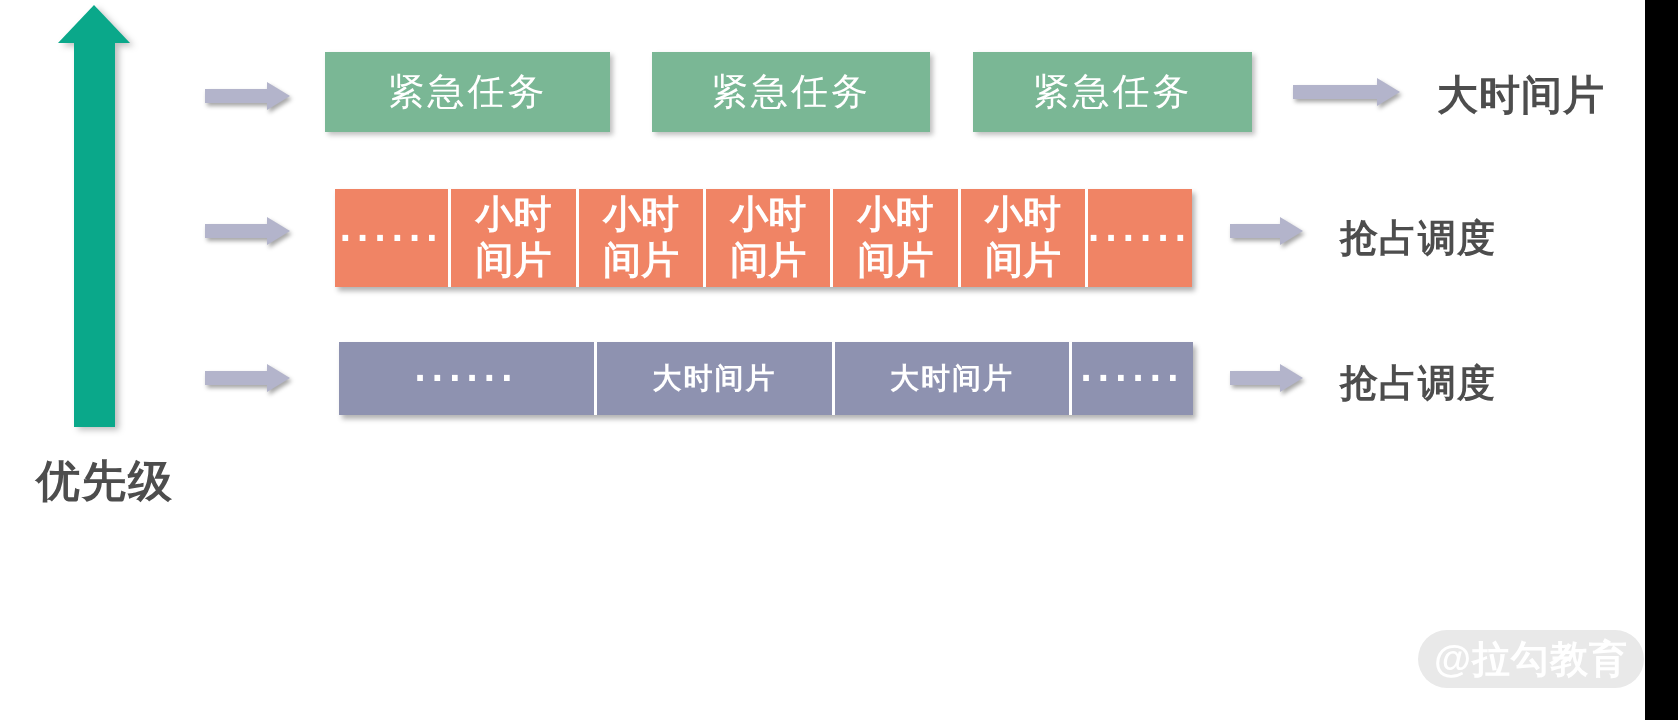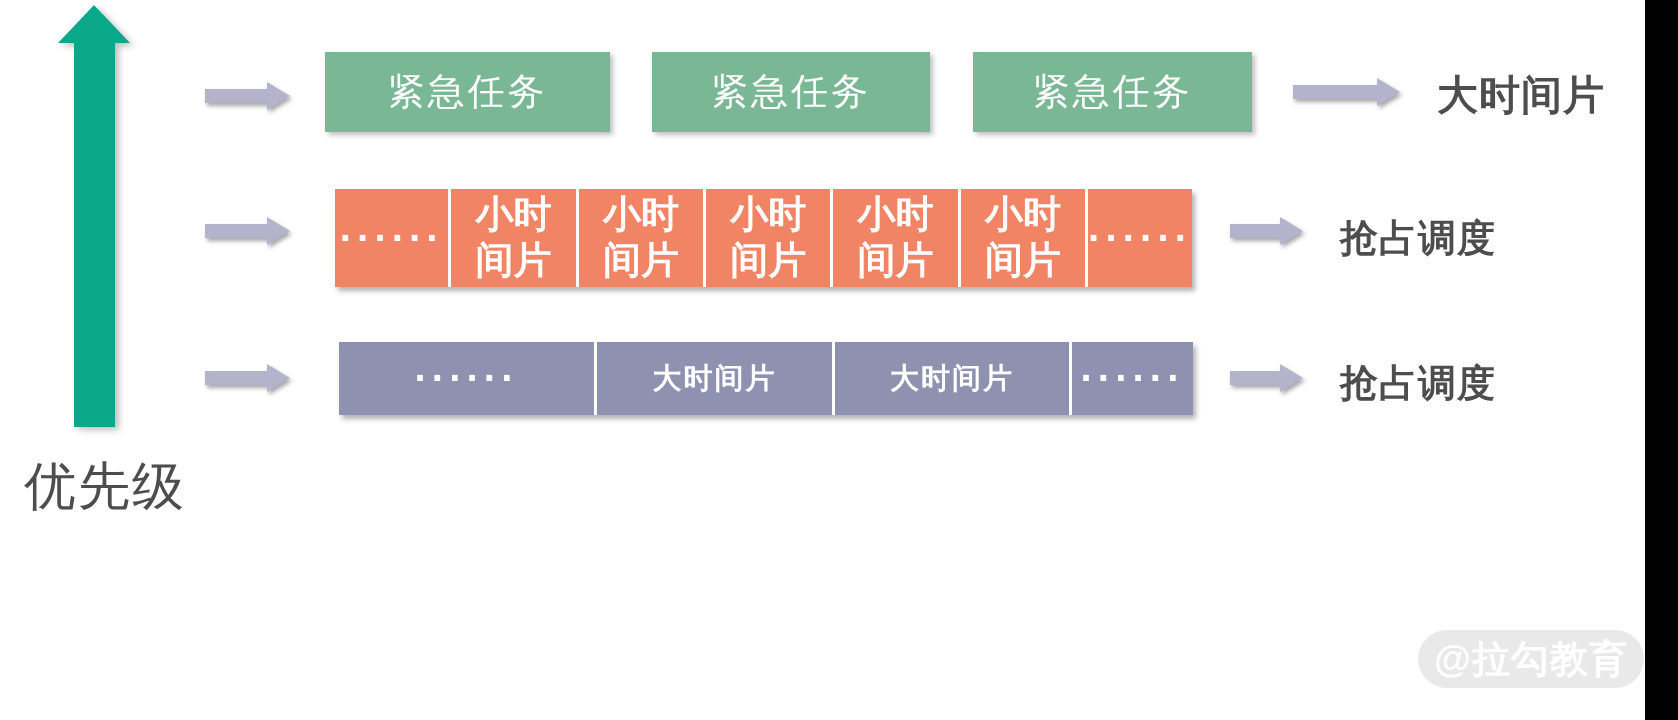--- a/index.html
+++ b/index.html
@@ -13,21 +13,21 @@
 
   
   .up-arrow { position:absolute; left:58px; top:5px; filter:drop-shadow(4px 3px 3px rgba(0,0,0,0.25)); }
   .up-arrow .head {
     position:absolute; left:0; top:0; width:0; height:0;
     border-left:36px solid transparent; border-right:36px solid transparent;
     border-bottom:38px solid var(--teal,#0aa88a);
   }
   .up-arrow .shaft { position:absolute; left:16px; top:36px; width:41px; height:386px; background:var(--teal,#0aa88a); }
 
-  .axis-label { position:absolute; left:24px; top:452px; font-size:52px; font-weight:normal; color:var(--text-dark,#4d4d4d); letter-spacing:2px; }
+  .axis-label { position:absolute; left:36px; top:452px; font-size:44px; font-weight:bold; color:var(--text-dark,#4d4d4d); letter-spacing:2px; }
 
   
   .harrow { position:absolute; height:28px; filter:drop-shadow(2px 3px 2px rgba(0,0,0,0.35)); }
   .harrow .shaft { position:absolute; left:0; top:7px; right:21px; height:14px; background:var(--arrow-gray,#b3b4cb); }
   .harrow .head {
     position:absolute; right:0; top:0; width:0; height:0;
     border-top:14px solid transparent; border-bottom:14px solid transparent;
     border-left:23px solid var(--arrow-gray,#b3b4cb);
   }
   .la1 { left:205px; top:82px;  width:85px; }

